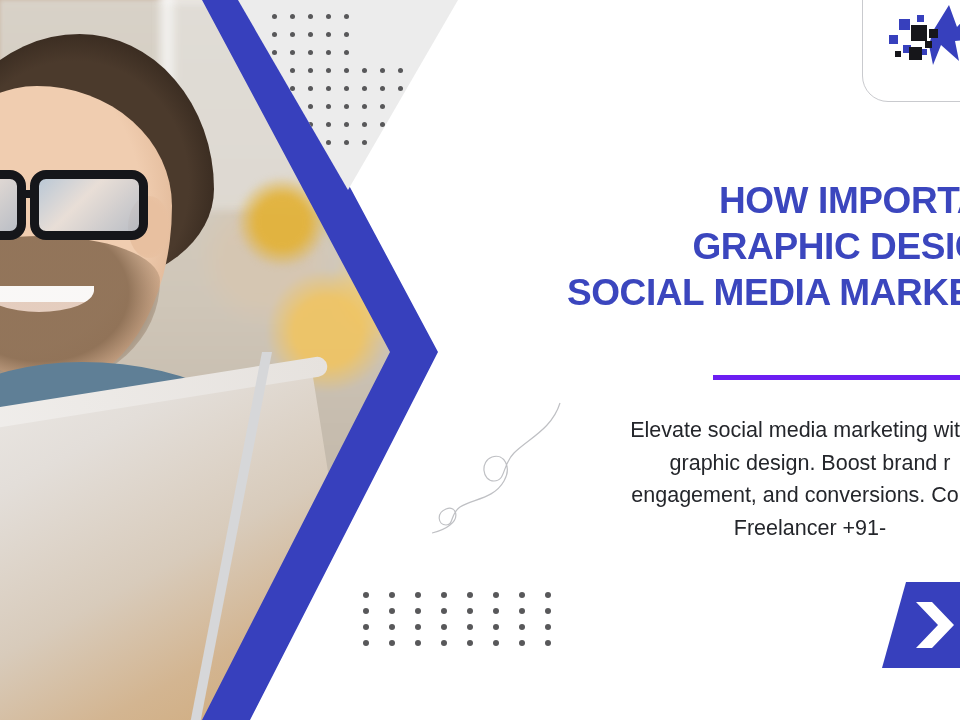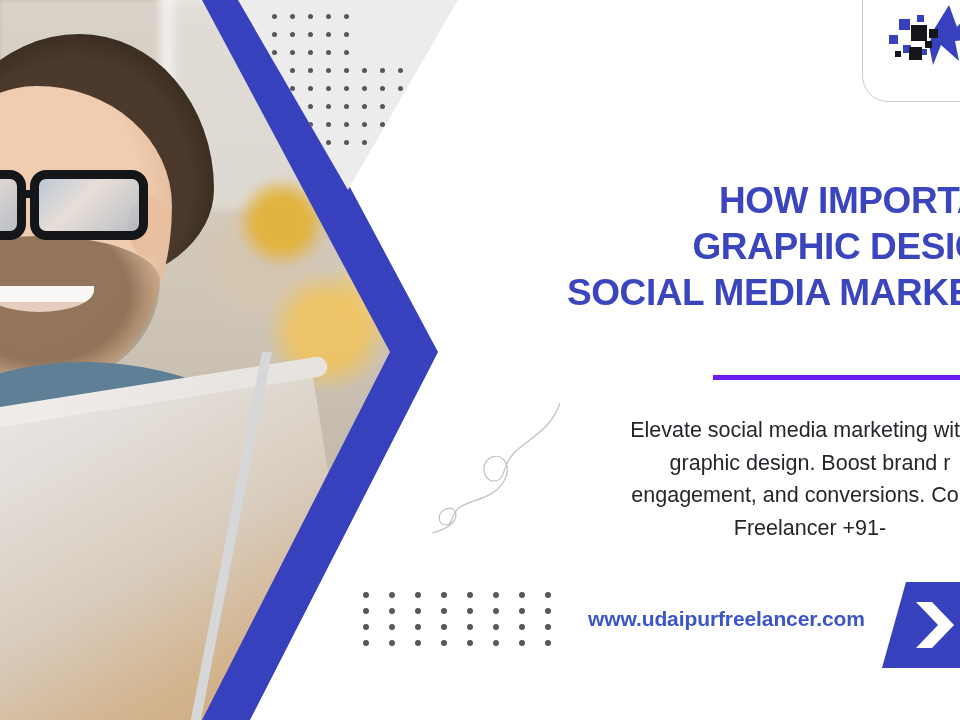--- a/index.html
+++ b/index.html
@@ -440,21 +440,20 @@
     <i></i>
       <i></i>
       <i></i>
       <i></i>
       <i></i>
       <i></i>
       <i></i>
       <i></i>
   </div>
 
-  <div class="site-url">www.udaipurfreelancer.com</div>
 
   <div class="badge">
     <svg width="44" height="46" viewBox="0 0 44 46" xmlns="http://www.w3.org/2000/svg">
       <polygon points="0,0 16,0 38,23 16,46 0,46 22,23" fill="#ffffff"></polygon>
     </svg>
   </div>
 
 </div>
 
 </body></html>

